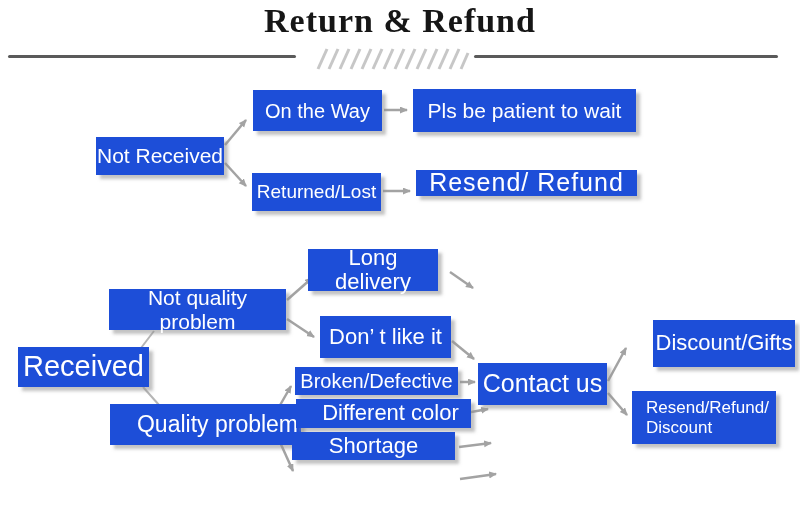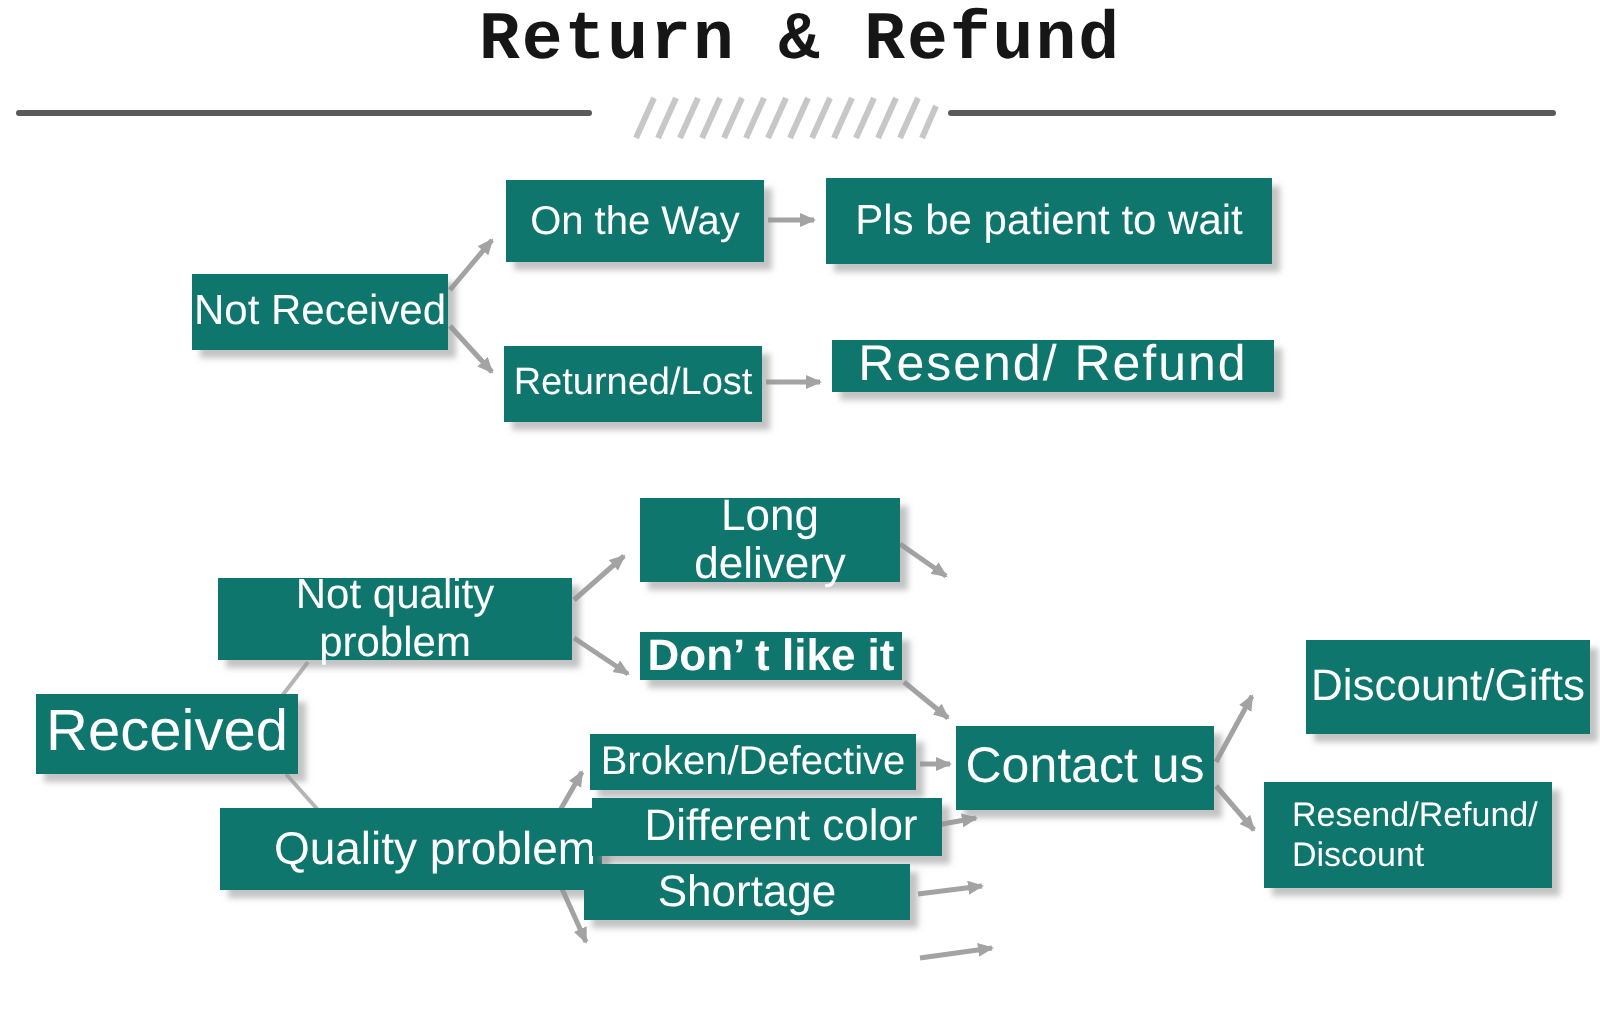--- a/index.html
+++ b/index.html
@@ -8,21 +8,21 @@
     width: 800px;
     height: 514px;
     background: #ffffff;
     font-family: "Liberation Sans", sans-serif;
     overflow: hidden;
   }
   .title {
     position: absolute;
     top: 2px; left: 0; right: 0;
     text-align: center;
-    font-family: Liberation Mono, monospace;
+    font-family: Liberation Serif, serif;
     font-weight: 700;
     font-size: 34px;
     color: #161616;
     letter-spacing: 1px;
   }
   .hr {
     position: absolute;
     top: 55px;
     height: 3px;
     background: #5a5a5a;
@@ -35,41 +35,41 @@
     left: 316px; top: 47px;
     width: 154px; height: 24px;
   }
   .arrows {
     position: absolute;
     left: 0; top: 0;
     pointer-events: none;
   }
   .node {
     position: absolute;
-    background: #0f766e;
+    background: #1d4ed8;
     color: #ffffff;
     display: flex;
     align-items: center;
     justify-content: center;
     text-align: center;
     white-space: pre-line;
     box-shadow: 4px 4px 3px rgba(145,145,145,0.55);
     line-height: 1.1;
   }
   
   #n-not-received        { left: 96px;  top: 137px; width: 128px; height: 38px; font-size: 21px; }
   #n-on-the-way          { left: 253px; top: 90px;  width: 129px; height: 41px; font-size: 20px; }
   #n-pls-wait            { left: 413px; top: 89px;  width: 223px; height: 43px; font-size: 21px; }
   #n-returned-lost       { left: 252px; top: 173px; width: 129px; height: 38px; font-size: 19px; }
   #n-resend-refund       { left: 416px; top: 170px; width: 221px; height: 26px; font-size: 25px; letter-spacing: 1px; }
   #n-received            { left: 18px;  top: 347px; width: 131px; height: 40px; font-size: 29px; }
   #n-not-quality-problem { left: 109px; top: 289px; width: 177px; height: 41px; font-size: 21px; }
   #n-quality-problem     { left: 110px; top: 404px; width: 167px; height: 41px; font-size: 23px; padding-left: 24px; }
-  #n-long-delivery       { left: 320px; top: 249px; width: 130px; height: 42px; font-size: 22px; }
-  #n-dont-like-it        { left: 320px; top: 316px; width: 131px; height: 24px; font-size: 22px; font-weight: bold; }
+  #n-long-delivery       { left: 308px; top: 249px; width: 130px; height: 42px; font-size: 22px; }
+  #n-dont-like-it        { left: 320px; top: 316px; width: 131px; height: 42px; font-size: 22px; }
   #n-broken-defective    { left: 295px; top: 367px; width: 163px; height: 28px; font-size: 20px; }
   #n-different-color     { left: 296px; top: 399px; width: 161px; height: 29px; font-size: 22px; padding-left: 14px; }
   #n-shortage            { left: 292px; top: 432px; width: 163px; height: 28px; font-size: 22px; }
   #n-wrong-items         { left: 297px; top: 466px; width: 160px; height: 31px; font-size: 23px; }
   #n-contact-us          { left: 478px; top: 363px; width: 129px; height: 42px; font-size: 25px; }
   #n-discount-gifts      { left: 629px; top: 320px; width: 142px; height: 47px; font-size: 22px; margin-left: 24px; }
   #n-resend-refund-discount {
     left: 632px; top: 391px; width: 144px; height: 53px;
     font-size: 17px; justify-content: flex-start; text-align: left;
     padding-left: 14px; box-sizing: border-box; line-height: 1.15;

